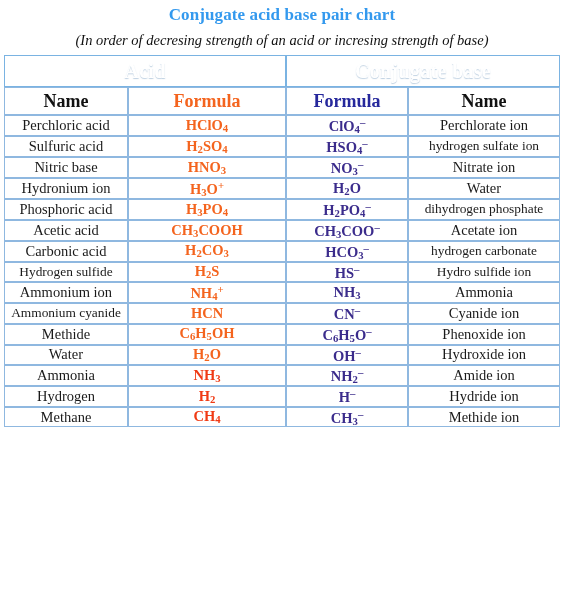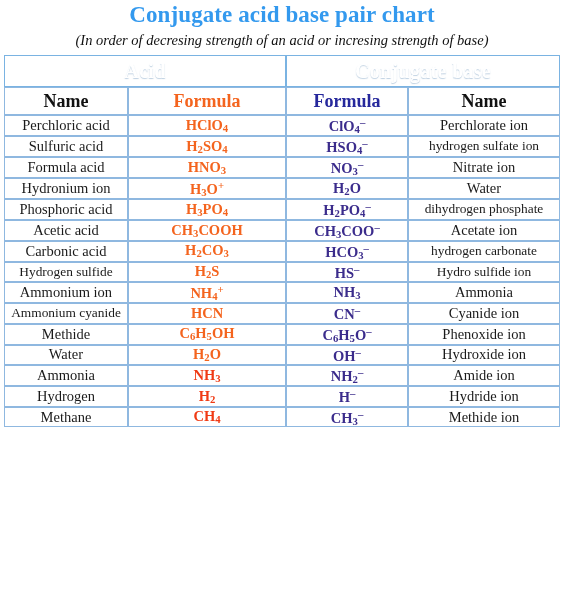--- a/index.html
+++ b/index.html
@@ -18,21 +18,21 @@
     width: 564px;
     height: 600px;
     position: relative;
     background: #ffffff;
     box-sizing: border-box;
   }
 
   .chart-title {
     text-align: center;
     color: #3399ee;
-    font-size: 23px;
+    font-size: 17px;
     font-weight: bold;
     line-height: 26px;
     padding-top: 2px;
     letter-spacing: 0.1px;
     font-family: "Liberation Serif", "DejaVu Serif", serif;
   }
 
   .chart-subtitle {
     text-align: center;
     color: #111111;
@@ -143,21 +143,21 @@
           <td class="cell-formula-base">ClO<sub>4</sub><sup>–</sup></td>
           <td class="cell-name">Perchlorate ion</td>
         </tr>
         <tr class="data-row">
           <td class="cell-name">Sulfuric acid</td>
           <td class="cell-formula-acid">H<sub>2</sub>SO<sub>4</sub></td>
           <td class="cell-formula-base">HSO<sub>4</sub><sup>–</sup></td>
           <td class="cell-name tight">hydrogen sulfate ion</td>
         </tr>
         <tr class="data-row">
-          <td class="cell-name">Formula acid</td>
+          <td class="cell-name">Nitric base</td>
           <td class="cell-formula-acid">HNO<sub>3</sub></td>
           <td class="cell-formula-base">NO<sub>3</sub><sup>–</sup></td>
           <td class="cell-name">Nitrate ion</td>
         </tr>
         <tr class="data-row">
           <td class="cell-name">Hydronium ion</td>
           <td class="cell-formula-acid">H<sub>3</sub>O<sup>+</sup></td>
           <td class="cell-formula-base">H<sub>2</sub>O</td>
           <td class="cell-name">Water</td>
         </tr>

